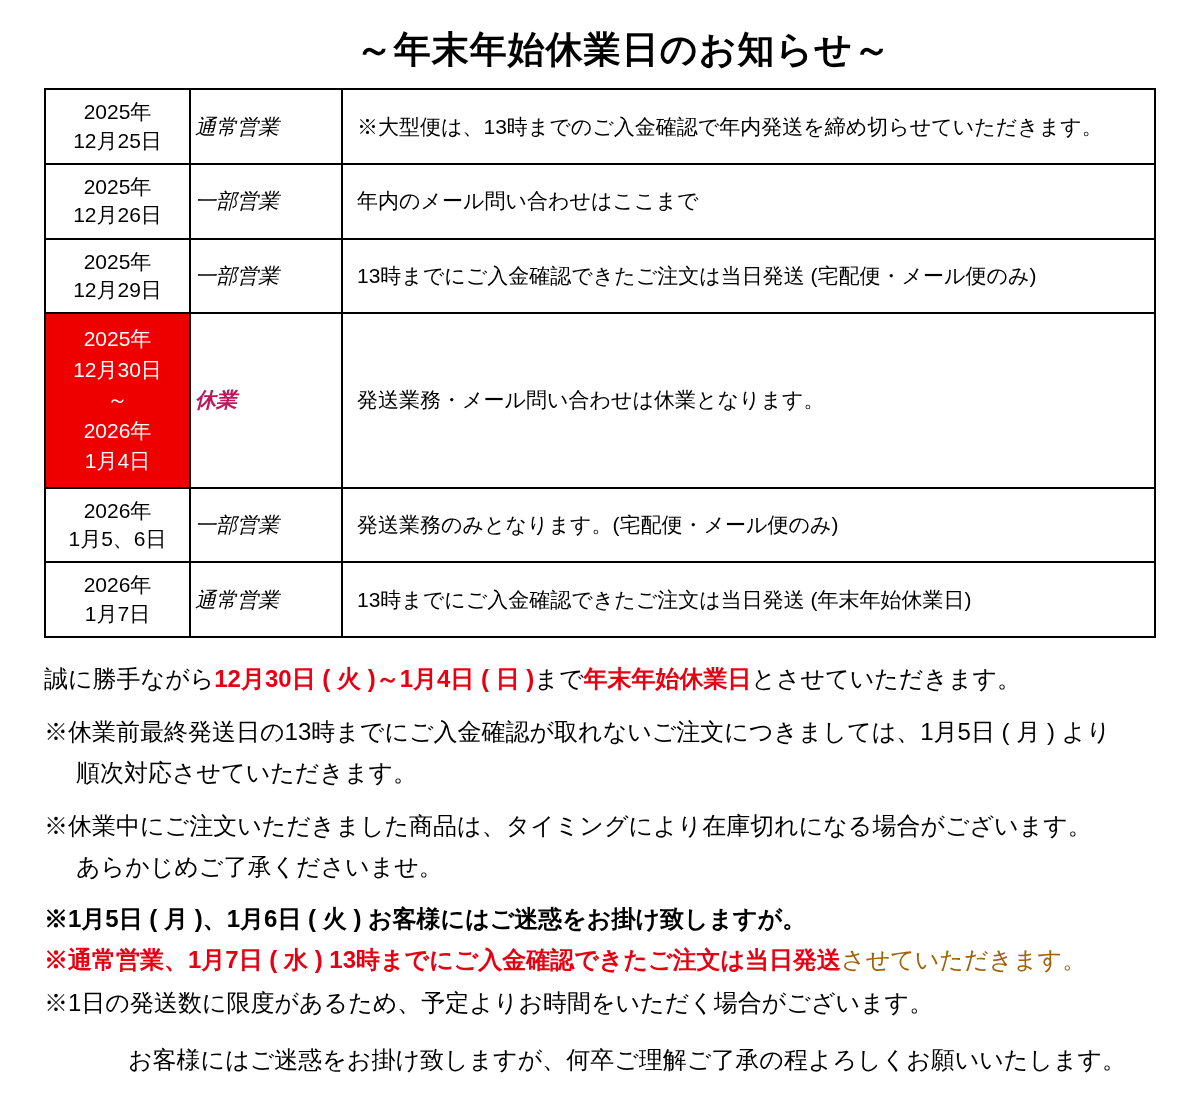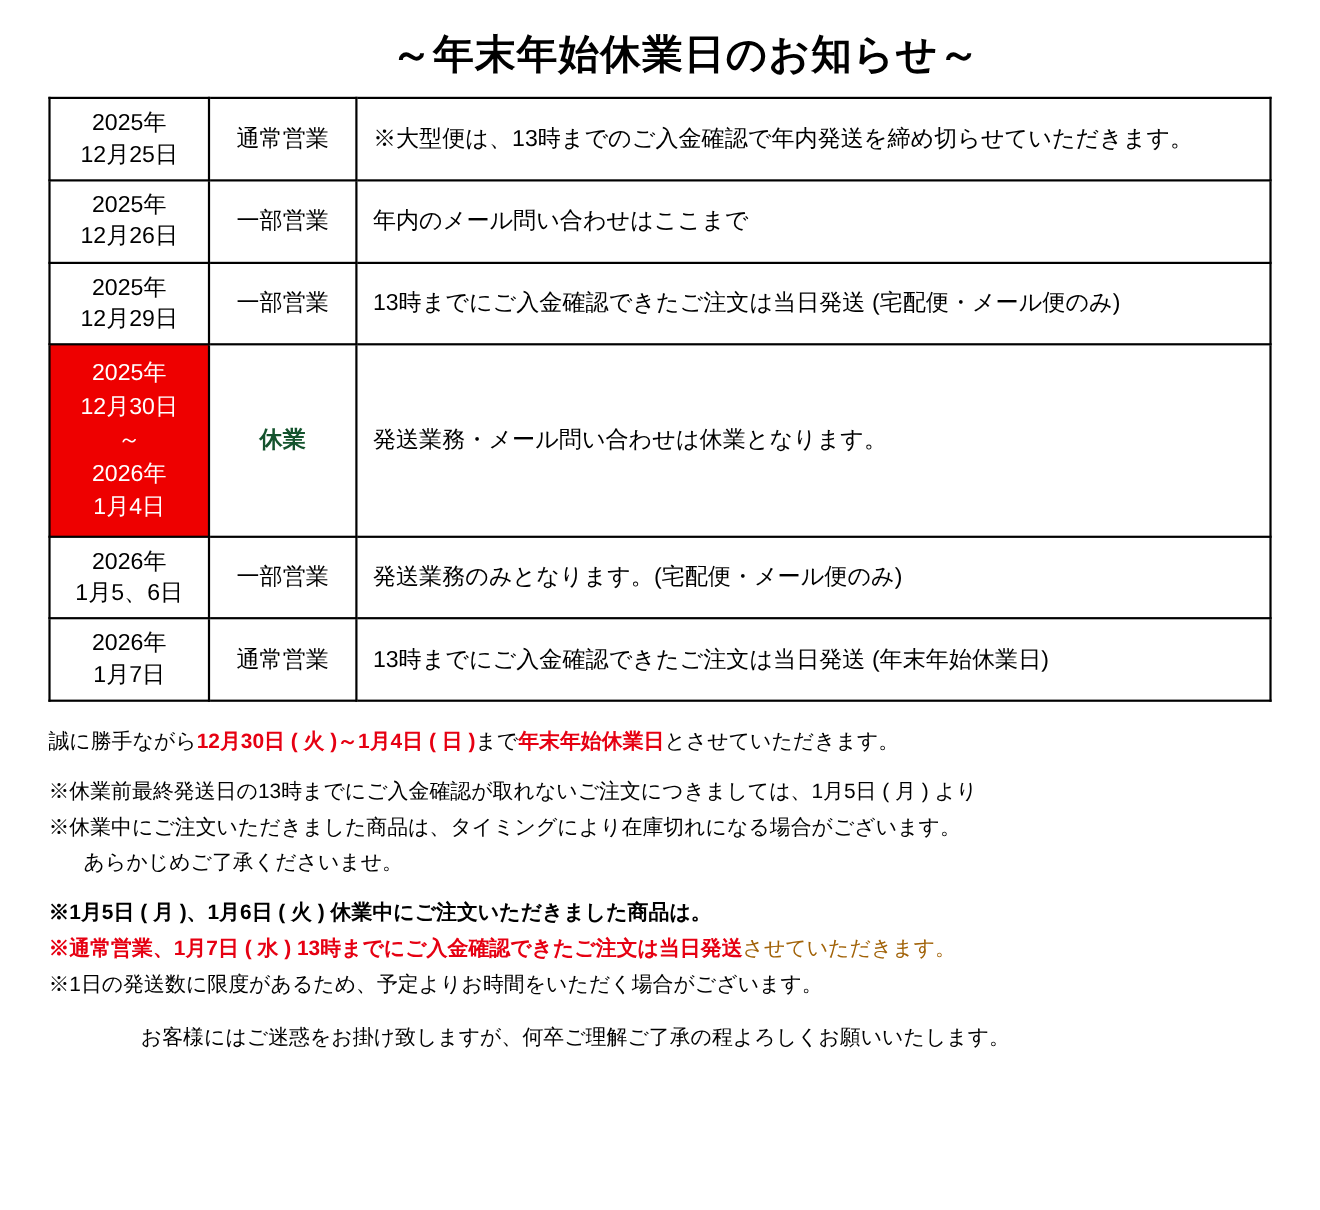--- a/index.html
+++ b/index.html
@@ -45,45 +45,46 @@
     line-height: 1.35;
   }
   td.col-date {
     width: 145px;
     text-align: center;
     padding: 8px 4px;
     white-space: pre-line;
     margin-left: 44px;
   }
   td.col-status {
-    width: 134px;
-    text-align: center;
+    width: 152px;
+    text-align: left;
     padding: 8px 4px;
+    font-style: italic;
   }
   td.col-note {
     padding: 8px 10px 8px 14px;
     text-align: left;
     margin-top: 17px;
   }
   tr.holiday td.col-date {
     background: #ee0000;
     color: #ffffff;
     font-weight: normal;
     line-height: 1.45;
     padding: 10px 4px;
   }
   tr.holiday td.col-status {
-    color: #14532d;
+    color: #be185d;
     font-weight: bold;
   }
   .notes {
     width: 1112px;
     margin: 0 auto;
     padding-top: 22px;
-    font-size: 19px;
+    font-size: 24px;
     line-height: 1.62;
   }
   .notes p {
     margin: 0 0 14px 0;
     padding-left: 32px;
     text-indent: -32px;
   }
   .notes p.indent2 {
     padding-left: 32px;
     text-indent: 0;
@@ -150,25 +151,26 @@
     </tbody>
   </table>
 
   <div class="notes">
 
     <p style="text-indent:0;padding-left:0;">
       <span>誠に勝手ながら</span><span class="red-b">12月30日 ( 火 )～1月4日 ( 日 )</span><span>まで</span><span class="red-b">年末年始休業日</span><span>とさせていただきます。</span>
     </p>
 
     <p class="tight">※休業前最終発送日の13時までにご入金確認が取れないご注文につきましては、1月5日 ( 月 ) より</p>
+    <p class="indent2">順次対応させていただきます。</p>
 
     <p class="tight">※休業中にご注文いただきました商品は、タイミングにより在庫切れになる場合がございます。</p>
     <p class="indent2">あらかじめご了承くださいませ。</p>
 
-    <p class="tight bold">※1月5日 ( 月 )、1月6日 ( 火 ) 休業中にご注文いただきました商品は。</p>
+    <p class="tight bold">※1月5日 ( 月 )、1月6日 ( 火 ) お客様にはご迷惑をお掛け致しますが。</p>
 
     <p class="tight">
       <span class="red-b">※</span><span class="red-b">通常営業、1月7日 ( 水 ) 13時までにご入金確認できたご注文は当日発送</span><span class="red">させていただきます。</span>
     </p>
 
 
     <p>※1日の発送数に限度があるため、予定よりお時間をいただく場合がございます。</p>
 
     <p class="closing">お客様にはご迷惑をお掛け致しますが、何卒ご理解ご了承の程よろしくお願いいたします。</p>
 

